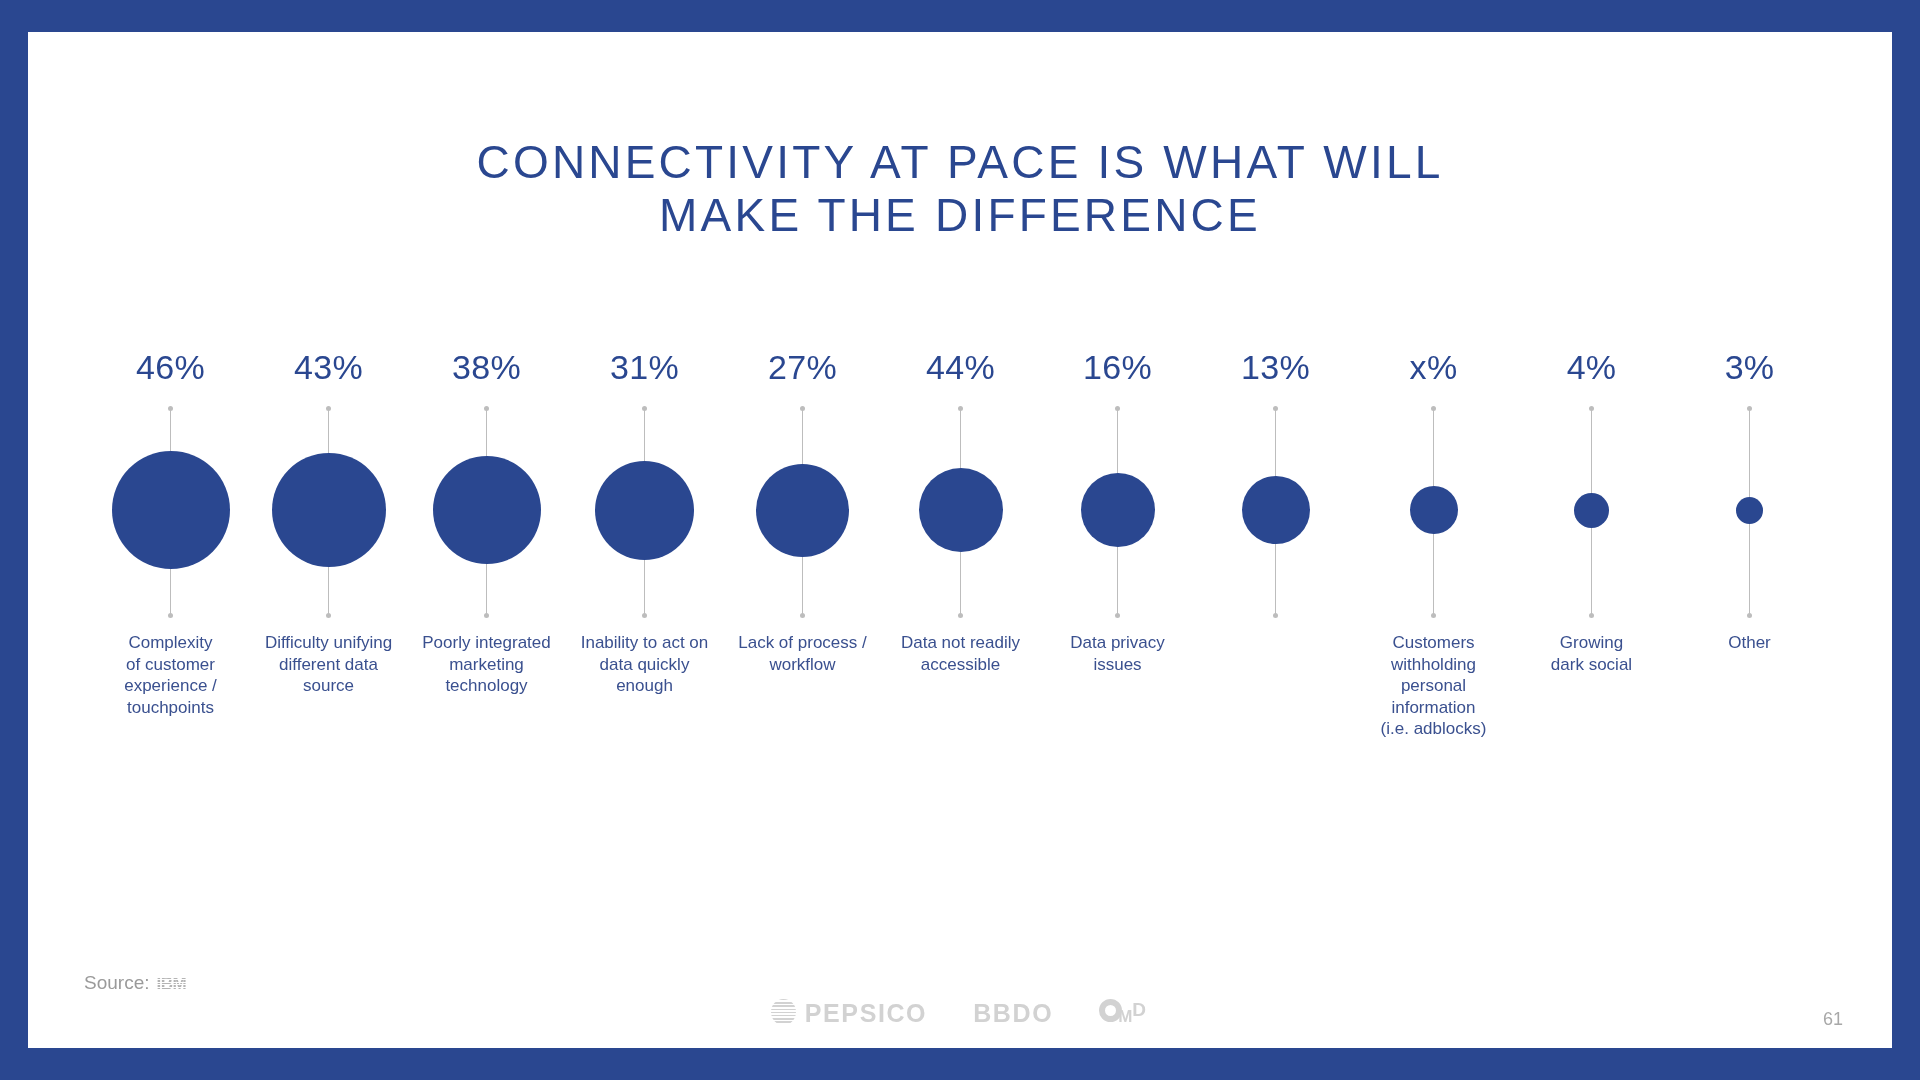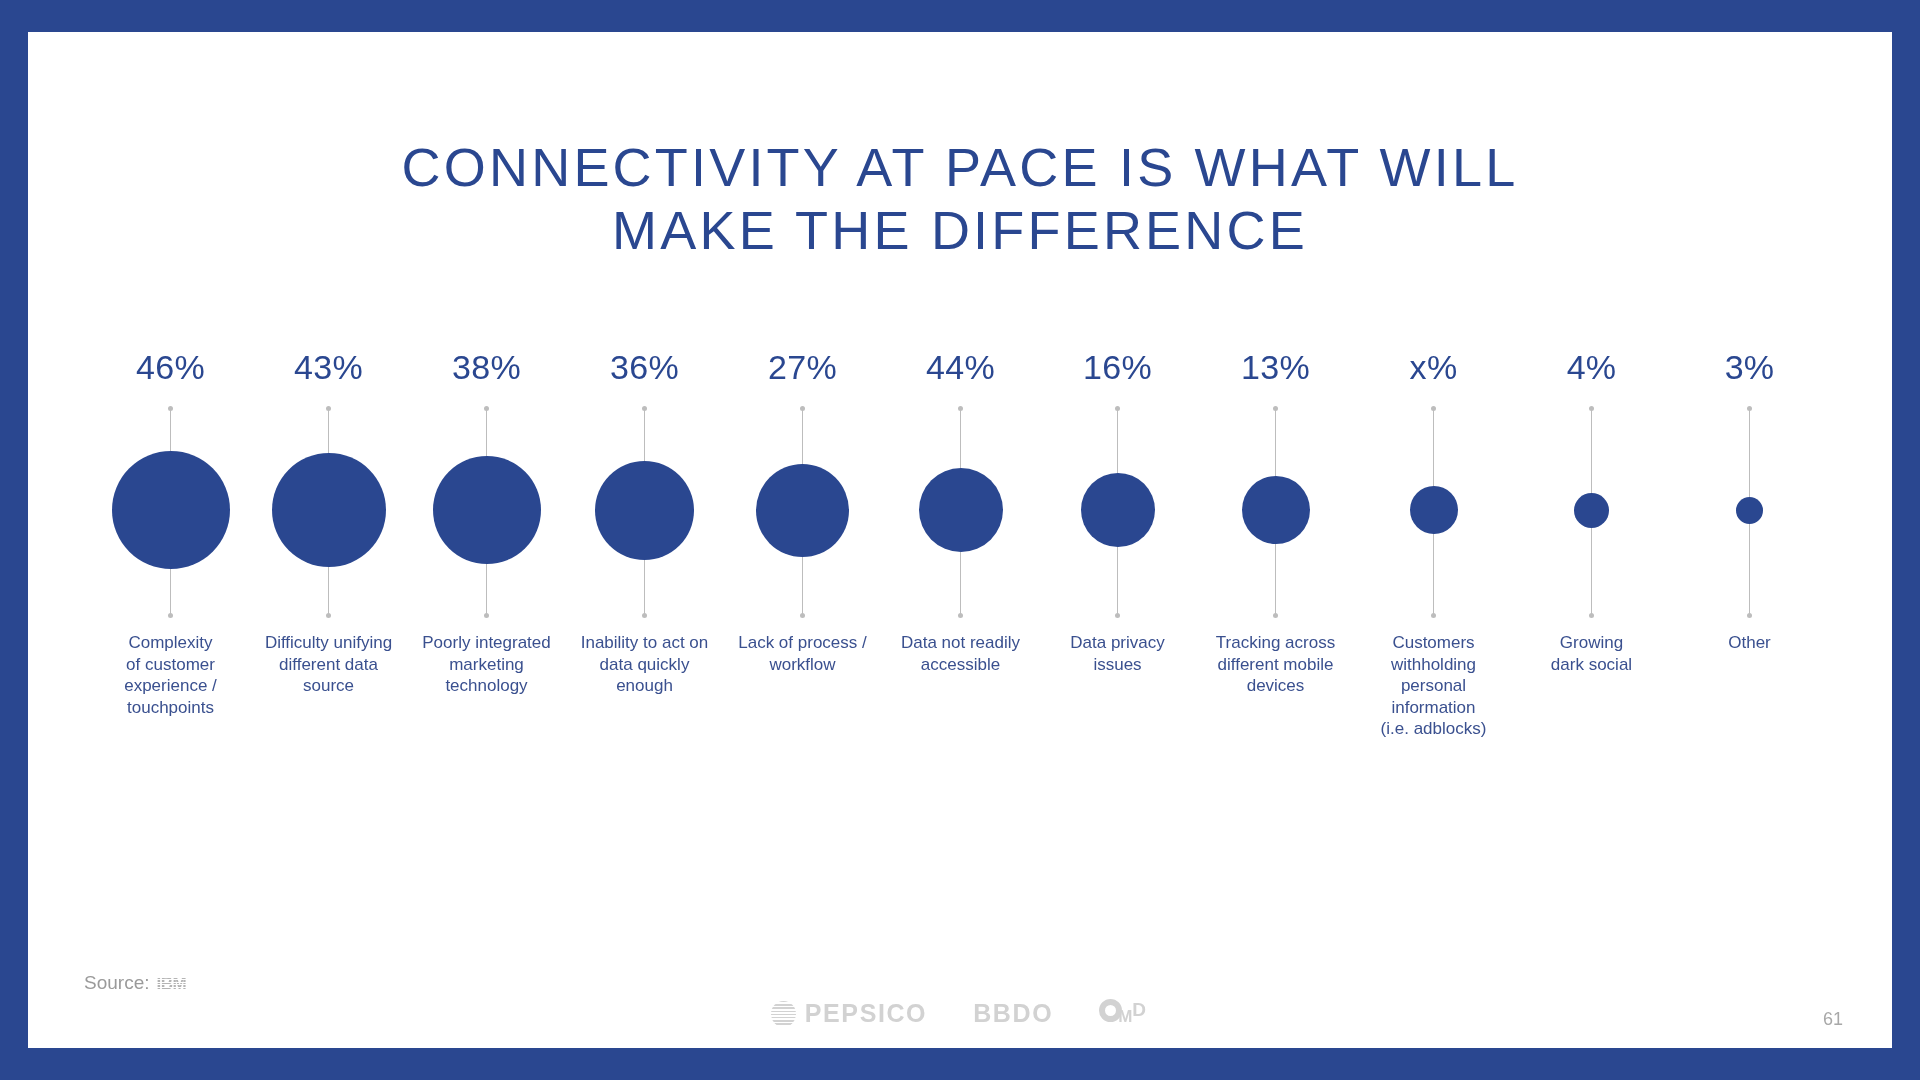--- a/index.html
+++ b/index.html
@@ -18,21 +18,21 @@
     overflow:hidden;
   }
 
   
   #title{
     position:absolute;
     left:300px;top:104px;
     width:1264px;
     text-align:center;
     color:#2A4790;
-    font-size:54px;
+    font-size:46px;
     font-weight:400;
     letter-spacing:3.2px;
     line-height:1.16;
   }
   #title .tline{display:block;white-space:nowrap;}
 
   
   #chart{
     position:absolute;
     left:60px;top:318px;
@@ -126,21 +126,21 @@
   
   #footer-logos{
     position:absolute;
     left:0;top:966px;width:1864px;
     display:flex;
     justify-content:center;
     align-items:center;
     gap:46px;
     color:#D2D2D2;
   }
-  .flogo{display:flex;align-items:center;gap:9px;}
+  .flogo{display:flex;align-items:flex-start;gap:9px;}
   .flogo .word{
     font-size:25px;
     font-weight:700;
     letter-spacing:1.6px;
     color:#D2D2D2;
   }
   .globe{
     width:25px;height:26px;
     border-radius:50%;
     background:
@@ -220,21 +220,21 @@
         <div class="stalk"></div>
         <div class="dot bot"></div>
         <div class="bubble" style="width: 108px; height: 108px; margin-left: -54px; top: 106px; background: rgb(42, 71, 144);"></div>
         <div class="cap">
           <div>Poorly integrated</div>
           <div>marketing</div>
           <div>technology</div>
         </div>
       </div>
       <div class="col" style="left: 474px;">
-        <div class="pct">36%</div>
+        <div class="pct">31%</div>
         <div class="dot top"></div>
         <div class="stalk"></div>
         <div class="dot bot"></div>
         <div class="bubble" style="width: 99px; height: 99px; margin-left: -49.5px; top: 110.5px; background: rgb(42, 71, 144);"></div>
         <div class="cap">
           <div>Inability to act on</div>
           <div>data quickly</div>
           <div>enough</div>
         </div>
       </div>
@@ -270,25 +270,20 @@
           <div>Data privacy</div>
           <div>issues</div>
         </div>
       </div>
       <div class="col" style="left: 1105px;">
         <div class="pct">13%</div>
         <div class="dot top"></div>
         <div class="stalk"></div>
         <div class="dot bot"></div>
         <div class="bubble" style="width: 68px; height: 68px; margin-left: -34px; top: 126px; background: rgb(42, 71, 144);"></div>
-        <div class="cap">
-          <div>Tracking across</div>
-          <div>different mobile</div>
-          <div>devices</div>
-        </div>
       </div>
       <div class="col" style="left: 1263px;">
         <div class="pct">x%</div>
         <div class="dot top"></div>
         <div class="stalk"></div>
         <div class="dot bot"></div>
         <div class="bubble" style="width: 48px; height: 48px; margin-left: -24px; top: 136px; background: rgb(42, 71, 144);"></div>
         <div class="cap">
           <div>Customers</div>
           <div>withholding</div>

